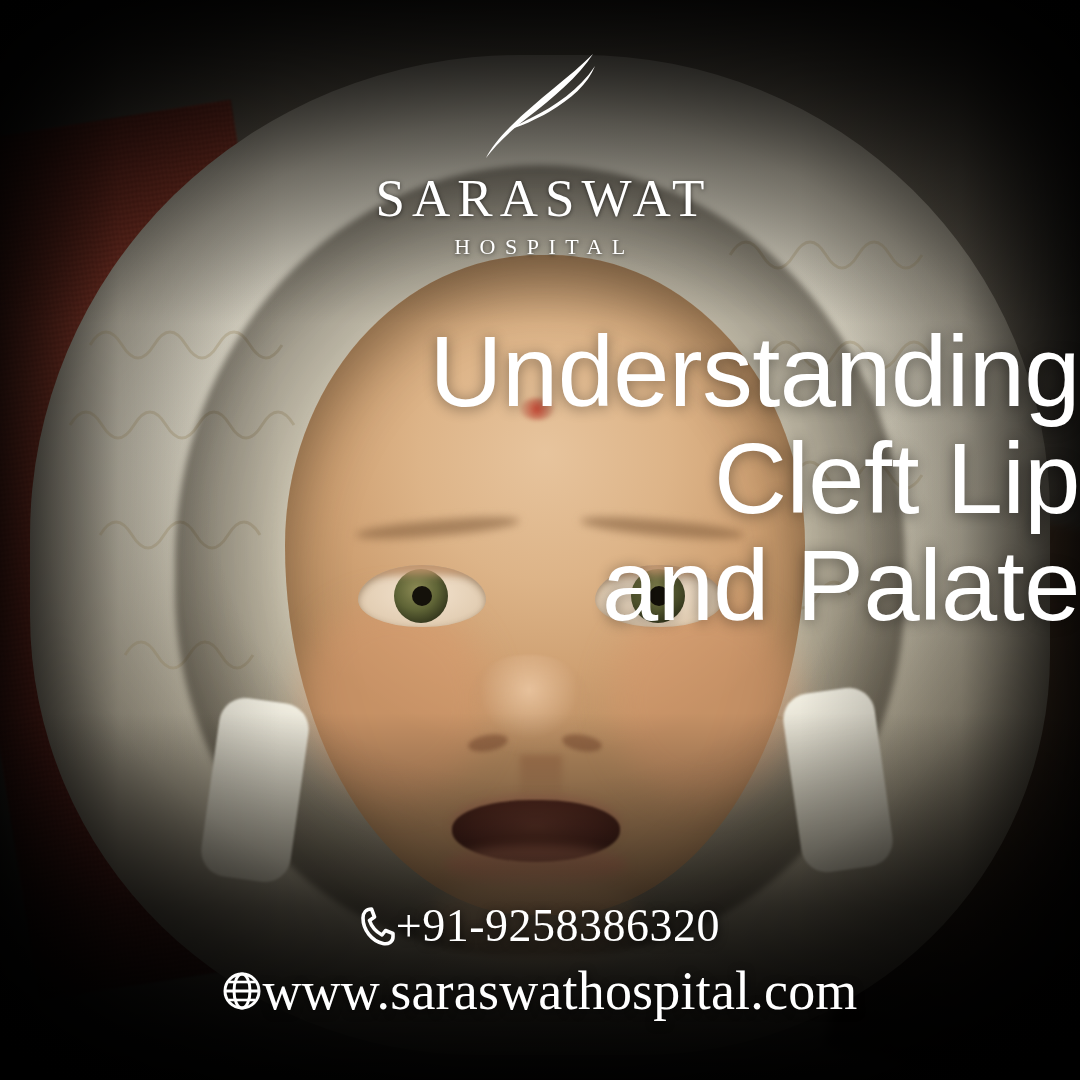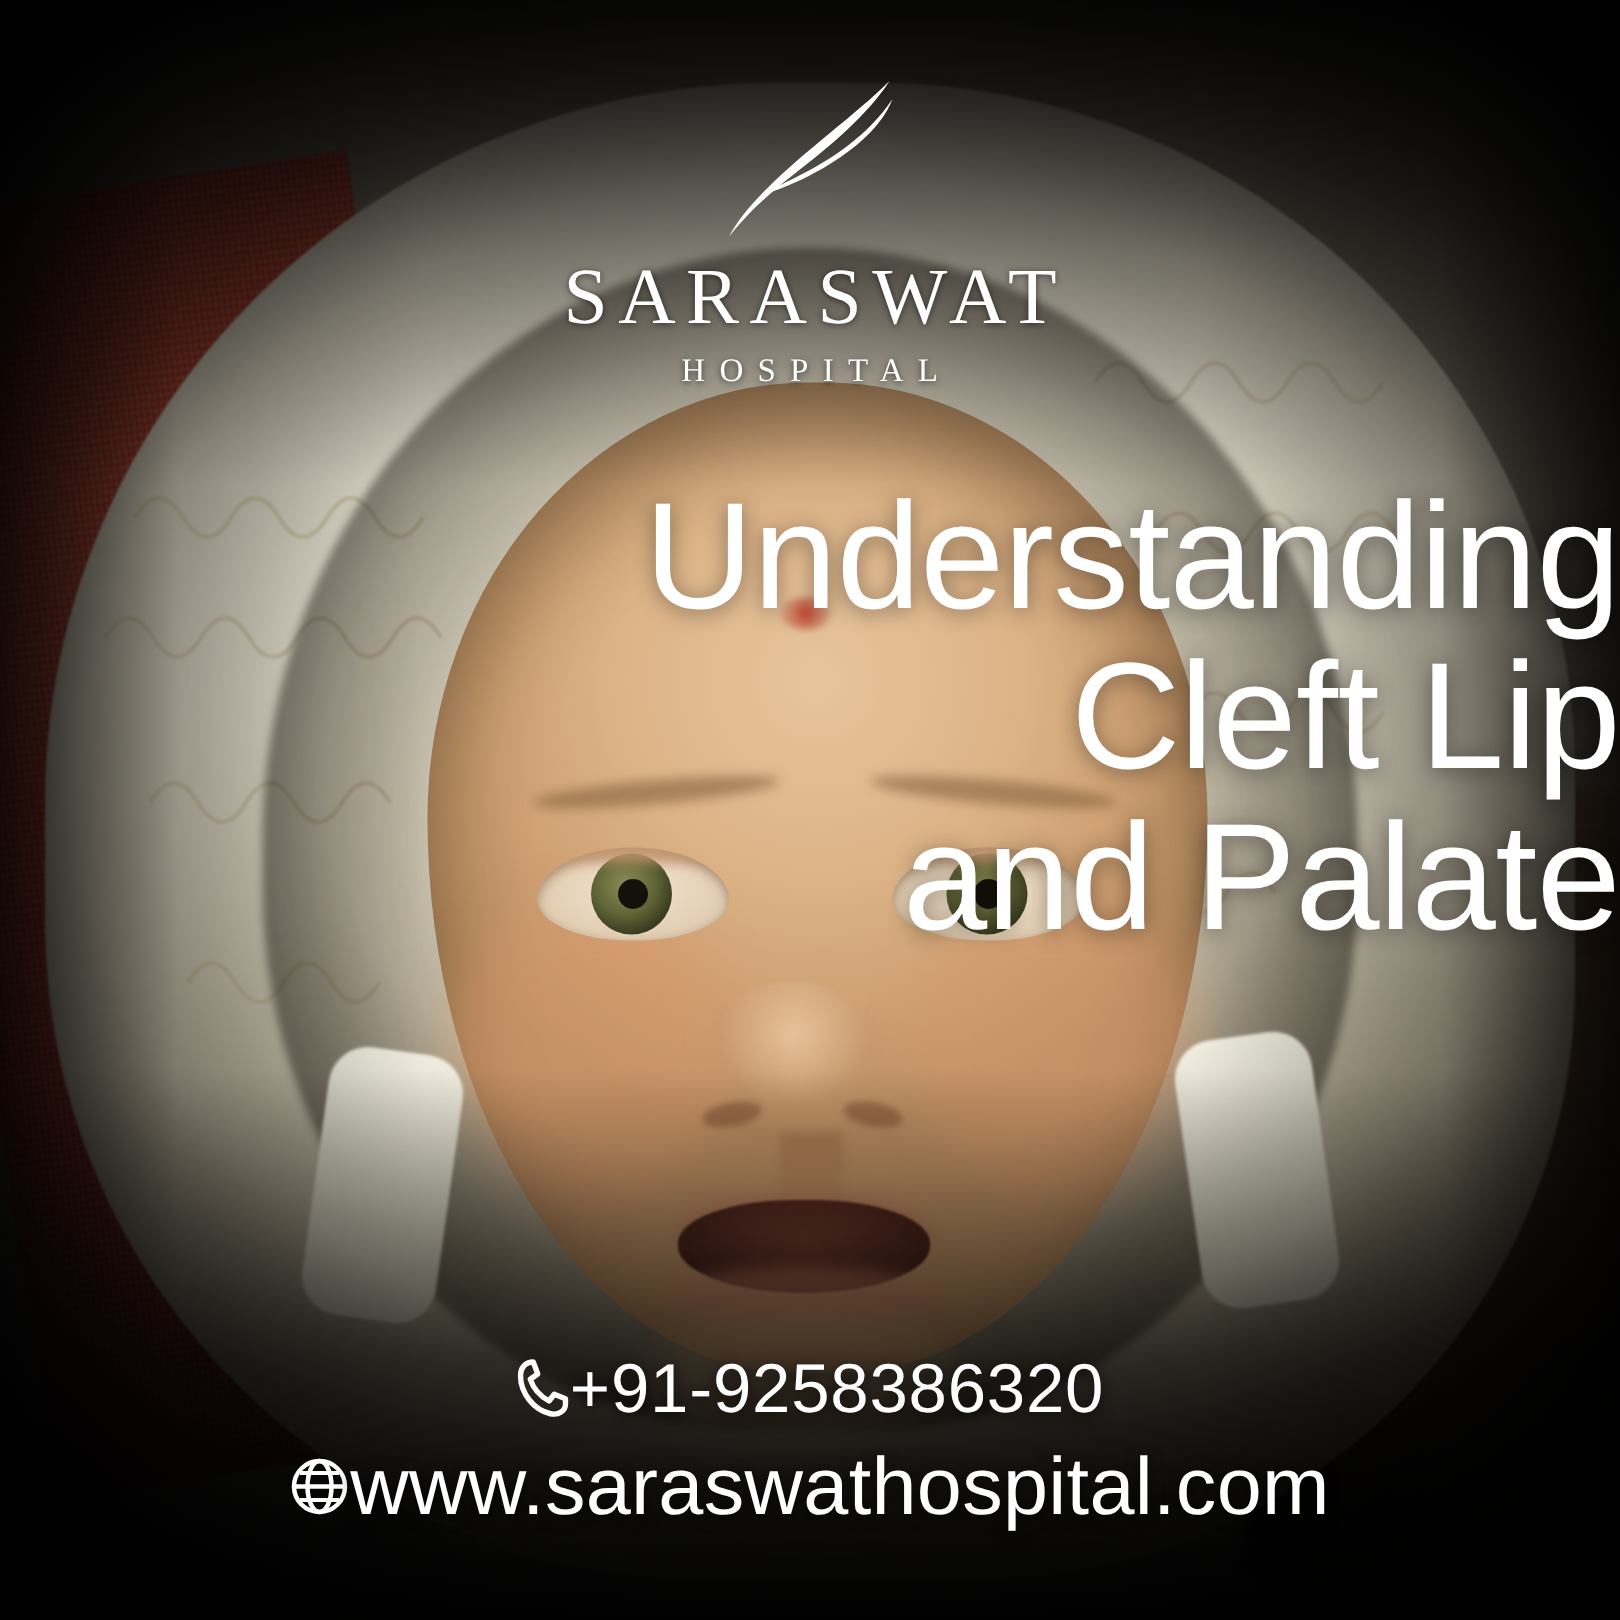--- a/index.html
+++ b/index.html
@@ -146,21 +146,21 @@
     font-size:101px;line-height:1.06;letter-spacing:-0.5px;
     text-shadow:0 2px 14px rgba(0,0,0,.42);
   }
   .headline span{display:block;}
 
   .contact{
     position:absolute;left:0;right:0;bottom:58px;text-align:center;color:#fff;
     font-family:"Liberation Sans",sans-serif;font-weight:400;
     text-shadow:0 2px 10px rgba(0,0,0,.75);
   }
-  .contact-row{display:flex;align-items:center;justify-content:center;}
+  .contact-row{display:flex;align-items:center;justify-content:center;font-family:Liberation Serif, serif;}
   .contact-row.phone{font-size:46px;letter-spacing:.5px;margin-bottom:8px;}
   .contact-row.web{font-size:54px;letter-spacing:.2px;}
   .ico{display:inline-flex;align-items:center;justify-content:center;flex:0 0 auto;}
 </style>
 </head>
 <body>
 
 <div id="poster">
 
   <div class="photo">

